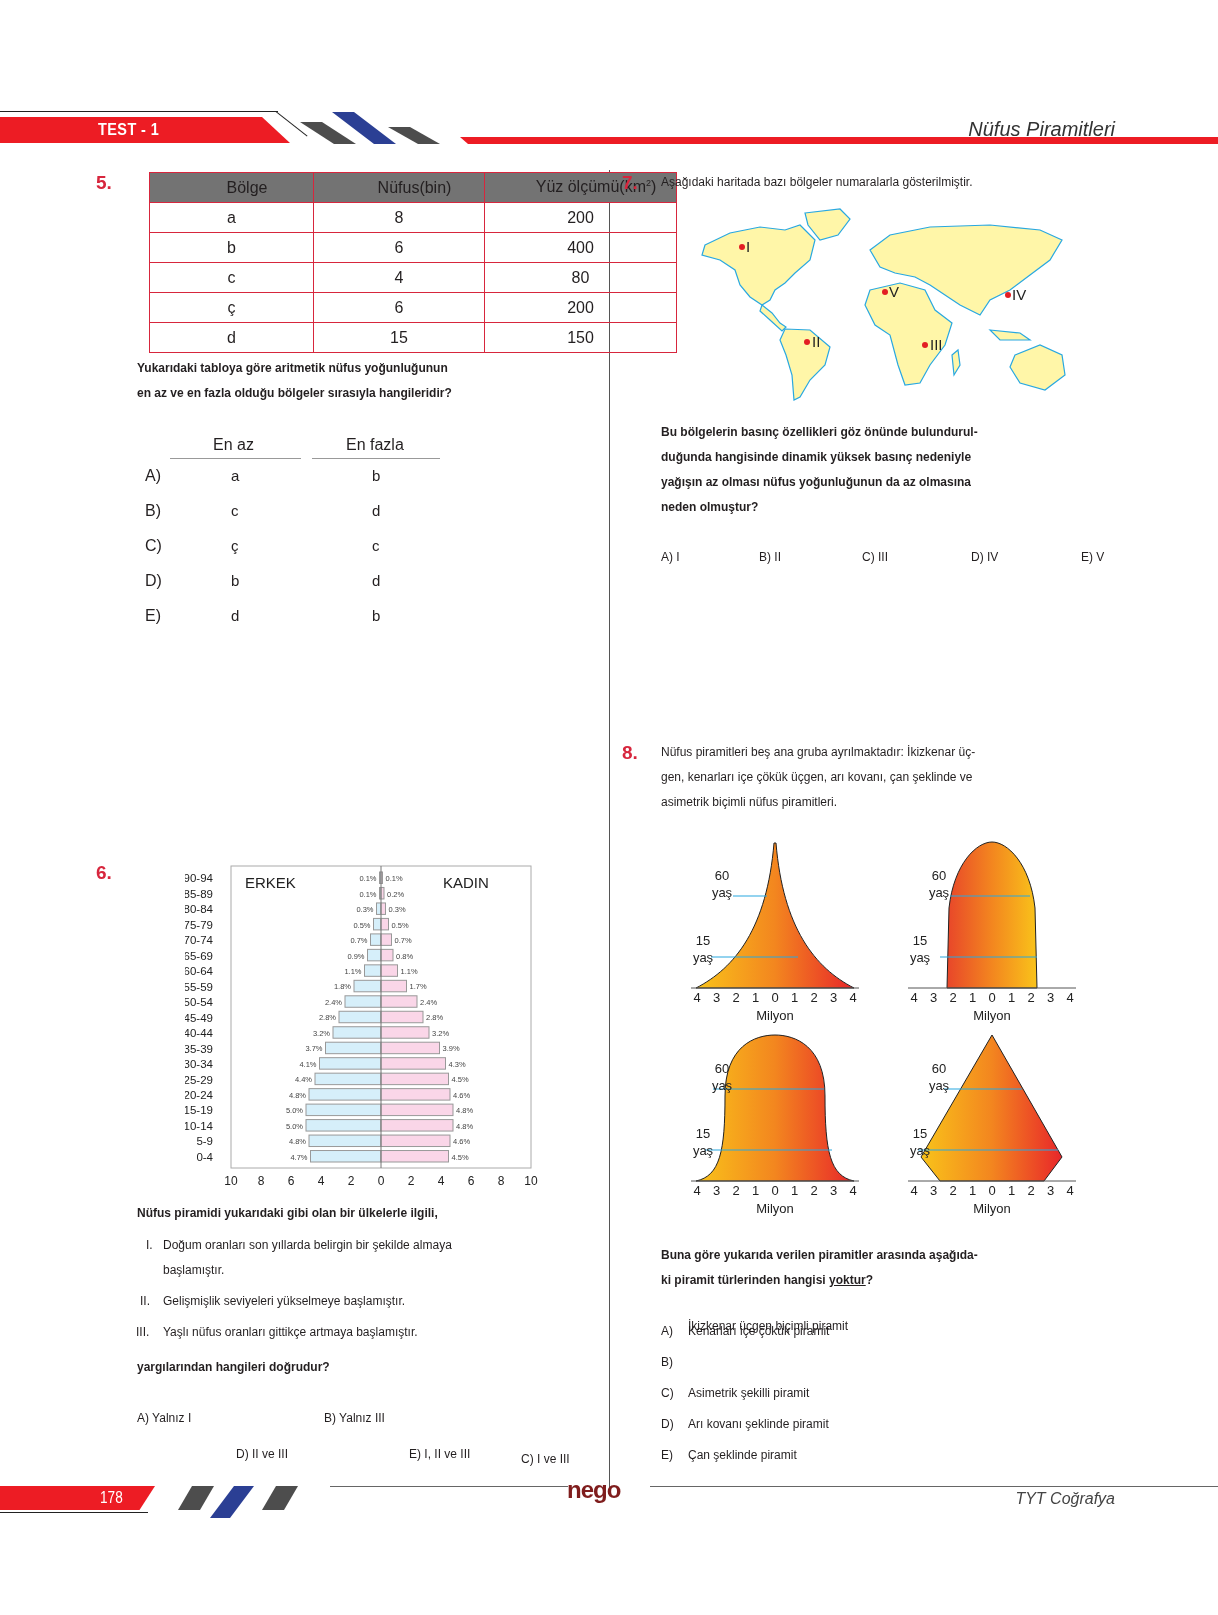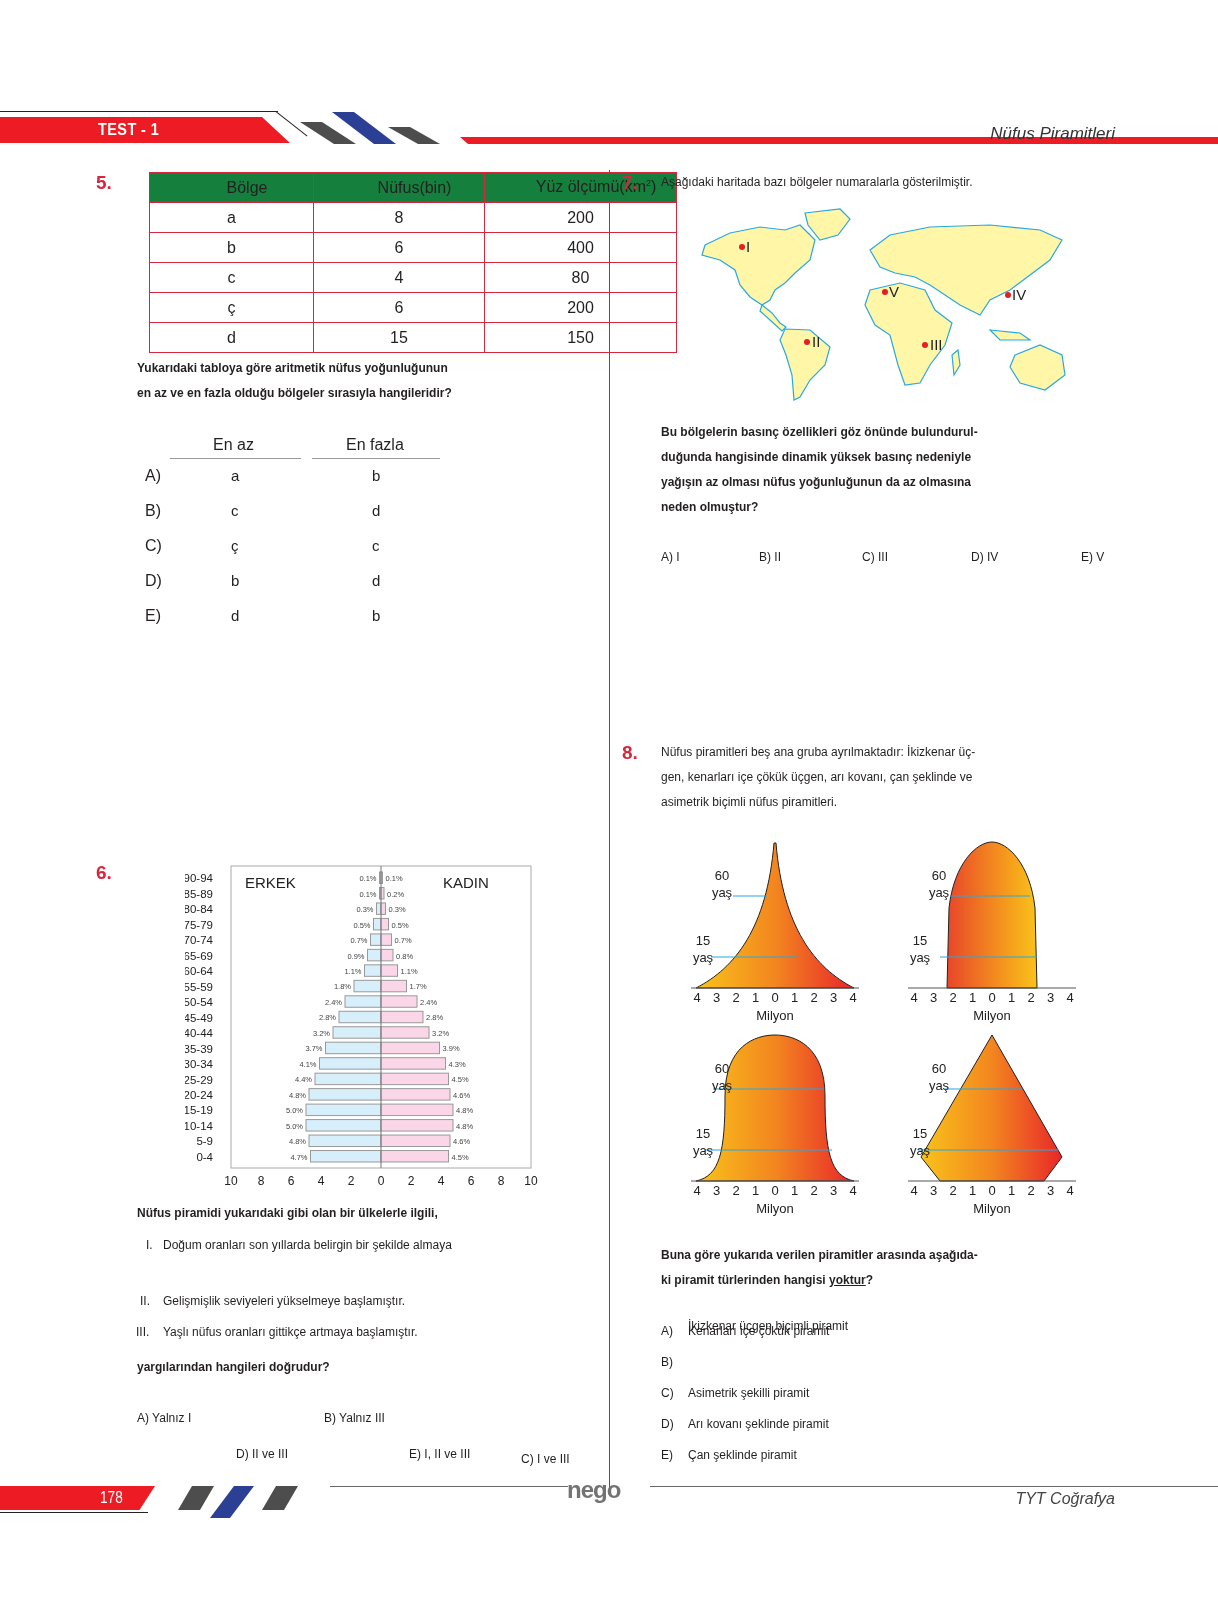--- a/index.html
+++ b/index.html
@@ -5,38 +5,38 @@
   html, body { margin:0; padding:0; background:#fff; }
   body { width:1218px; height:1615px; position:relative; overflow:hidden; font-family:"Liberation Sans", sans-serif; color:#231f20; }
   .abs { position:absolute; }
   
   .hdr-red { position:absolute; left:0; top:117px; width:290px; height:26px; background:#ed1c24; clip-path:polygon(0 0, 262px 0, 290px 26px, 0 26px); }
   .hdr-line-top { position:absolute; left:0; top:111px; width:278px; height:1px; background:#222; }
   .hdr-diag { position:absolute; left:276px; top:111px; width:40px; height:1px; background:#222; transform-origin:0 0; transform:rotate(38deg); }
   .stripe { position:absolute; top:122px; height:22px; }
   .hdr-right-red { position:absolute; left:460px; top:137px; width:758px; height:7px; background:#ed1c24; clip-path:polygon(0 0,100% 0,100% 100%, 8px 100%); }
   .test-label { position:absolute; left:98px; top:120px; color:#fff; font-weight:bold; font-size:17px; letter-spacing:0.5px; transform:scaleX(0.85); transform-origin:0 0; }
-  .section-title { position:absolute; right:103px; top:124px; font-style:italic; font-size:17px; color:#333; }
+  .section-title { position:absolute; right:103px; top:118px; font-style:italic; font-size:20px; color:#333; }
   .col-divider { position:absolute; left:609px; top:170px; width:1px; height:1320px; background:#555; }
   .qnum { position:absolute; font-weight:bold; font-size:19px; color:#d7263d; }
   .txt { position:absolute; font-size:12px; line-height:25px; }
   .bold { font-weight:bold; }
   
   table.q5 { position:absolute; left:149px; top:172px; border-collapse:collapse; font-size:16px; }
   table.q5 td, table.q5 th { border:1px solid #d7263d; text-align:center; height:27px; font-weight:normal; }
-  table.q5 th { background:#15803d;padding-left:32px; }
+  table.q5 th { background:#737373;padding-left:32px; }
   
   .opt { position:absolute; font-size:16px; }
   .small { font-size:15px; }
   
   .ftr-red { position:absolute; left:0; top:1486px; width:155px; height:24px; background:#ed1c24; clip-path:polygon(0 0,100% 0, 90% 100%, 0 100%); }
   .ftr-line { position:absolute; height:1px; background:#666; }
   .page-num { position:absolute; left:100px; top:1489px; color:#fff; font-size:16px; transform:scaleX(0.85); transform-origin:0 0; }
   .footer-title { position:absolute; right:103px; top:1490px; font-style:italic; font-size:16px; color:#444; }
-  .logo { position:absolute; left:567px; top:1476px; font-weight:bold; font-size:24px; color:#737373; letter-spacing:-1px; }
+  .logo { position:absolute; left:567px; top:1476px; font-weight:bold; font-size:24px; color:#7f1d1d; letter-spacing:-1px; }
   svg text { font-family:"Liberation Sans", sans-serif; }
 </style>
 </head>
 <body>
 
 <div>
   <div class="hdr-line-top"></div>
   <div class="hdr-red"></div>
   <div class="hdr-diag"></div>
   <div class="stripe" style="left:300px;width:56px;background:#4d4d4d;clip-path:polygon(0 0,22px 0,56px 100%,34px 100%);"></div>
@@ -223,20 +223,21 @@
       <text x="226" y="325" font-size="12" text-anchor="middle" fill="#222">2</text>
       <text x="256" y="325" font-size="12" text-anchor="middle" fill="#222">4</text>
       <text x="286" y="325" font-size="12" text-anchor="middle" fill="#222">6</text>
       <text x="316" y="325" font-size="12" text-anchor="middle" fill="#222">8</text>
       <text x="346" y="325" font-size="12" text-anchor="middle" fill="#222">10</text>
     </svg>
   <div class="txt bold" style="left:137px;top:1201px;">Nüfus piramidi yukarıdaki gibi olan bir ülkelerle ilgili,</div>
   <div class="txt" style="left:146px;top:1233px;">I.</div>
   <div class="txt" style="left:163px;top:1233px;">
     <div>Doğum oranları son yıllarda belirgin bir şekilde almaya</div>
+    <div>başlamıştır.</div>
   </div>
   <div class="txt" style="left:140px;top:1289px;">II.</div>
   <div class="txt" style="left:163px;top:1289px;">Gelişmişlik seviyeleri yükselmeye başlamıştır.</div>
   <div class="txt" style="left:136px;top:1320px;">III.</div>
   <div class="txt" style="left:163px;top:1320px;">Yaşlı nüfus oranları gittikçe artmaya başlamıştır.</div>
   <div class="txt bold" style="left:137px;top:1355px;">yargılarından hangileri doğrudur?</div>
   <div class="txt" style="left:137px;top:1406px;">A) Yalnız I</div>
   <div class="txt" style="left:324px;top:1406px;">B) Yalnız III</div>
   <div class="txt" style="left:521px;top:1406px;margin-top:41px;">C) I ve III</div>
   <div class="txt" style="left:236px;top:1442px;">D) II ve III</div>

